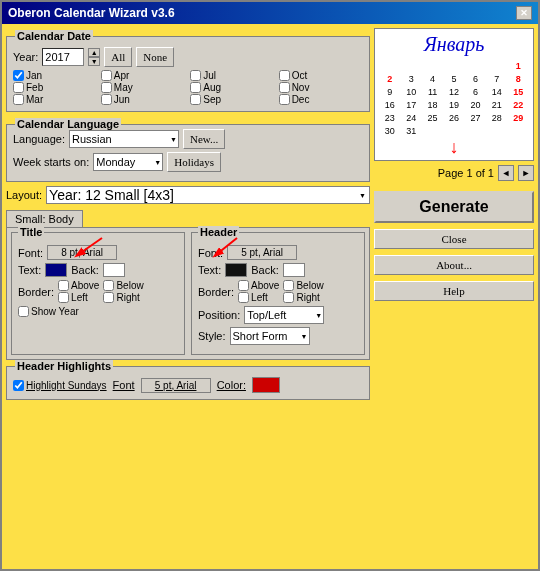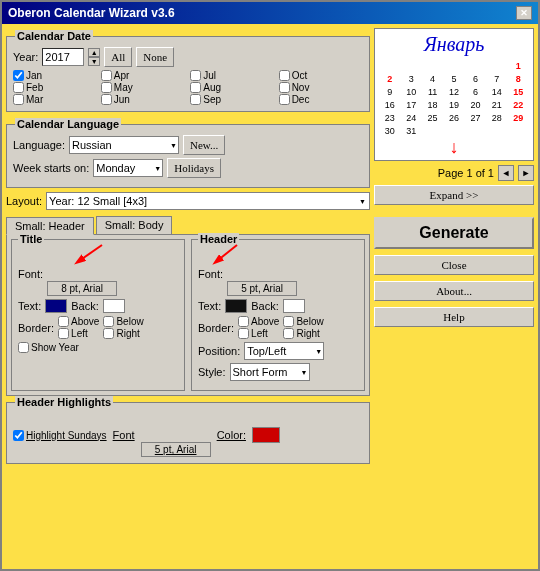--- a/index.html
+++ b/index.html
@@ -183,21 +183,21 @@
       right: 4px;
       top: 50%;
       transform: translateY(-50%);
       pointer-events: none;
     }
     .layout-select {
       width: 100%;
       border: 1px solid #808080;
       background: white;
       height: 18px;
-      font-size: 11px;
+      font-size: 14px;
       padding: 0 14px 0 2px;
       appearance: none;
       -webkit-appearance: none;
     }
     
     .calendar-mini {
       background: white;
       border: 1px solid #808080;
       padding: 4px;
       width: 100%;
@@ -276,21 +276,20 @@
       font-weight: bold;
     }
     .font-preview {
       border: 1px solid #808080;
       background: #d4d0c8;
       font-size: 10px;
       padding: 1px 4px;
       min-width: 70px;
       text-align: center;
       cursor: pointer;
-      margin-top: 29px;
     }
     .color-swatch {
       width: 28px;
       height: 16px;
       border: 1px solid #808080;
       display: inline-block;
       cursor: pointer;
     }
     .border-checkboxes {
       display: grid;
@@ -417,21 +416,21 @@
             </div>
           <div class="checkbox-item">
               <input type="checkbox" style="">
               <span>Dec</span>
             </div>
         </div>
       </div>
 
       <div class="group-box lang-box">
         <span class="group-box-title">Calendar Language</span>
-        <div class="row" style="margin-top:6px;">
+        <div class="row" style="margin-top:0;">
           <span class="label">Language:</span>
           <div class="select-wrapper">
             <select class="select-field" style="width:110px;">
               <option>Russian</option>
             </select>
           </div>
           <button class="btn">New...</button>
         </div>
         <div class="row">
           <span class="label">Week starts on:</span>
@@ -448,21 +447,20 @@
         <span class="label">Layout:</span>
         <div class="layout-select-wrapper">
           <select class="layout-select">
             <option>Year: 12 Small [4x3]</option>
           </select>
         </div>
       </div>
 
       <div>
         <div class="tabs-bar">
-          <div class="tab active">Small: Header</div>
           <div class="tab">Small: Body</div>
         </div>
         <div class="tab-content" style="position:relative;">
 
           <div class="section-box" style="min-width:140px;">
             <span class="section-title">Title</span>
             <div class="row" style="margin-top:8px;">
               <span class="label">Font:</span>
               <div class="font-preview">8 pt, Arial</div>
             </div>
@@ -644,21 +642,20 @@
         <div style="text-align:center;color:red;font-size:18px;line-height:1;">↓</div>
       </div>
 
       <div class="right-top-info">
         <span>Page 1 of 1</span>
         <div class="nav-btn">◄</div>
         <div class="nav-btn">►</div>
       </div>
 
       <div class="right-buttons">
-        <button class="btn" style="font-size:11px;">Expand &gt;&gt;</button>
         <div style="flex:1;"></div>
         <button class="big-btn">Generate</button>
         <button class="btn" style="font-size:11px;text-align:center;padding:3px 10px;">Close</button>
         <button class="btn" style="font-size:11px;text-align:center;padding:3px 10px;">About...</button>
         <button class="btn" style="font-size:11px;text-align:center;padding:3px 10px;">Help</button>
       </div>
 
     </div>
   </div>
 </div>

